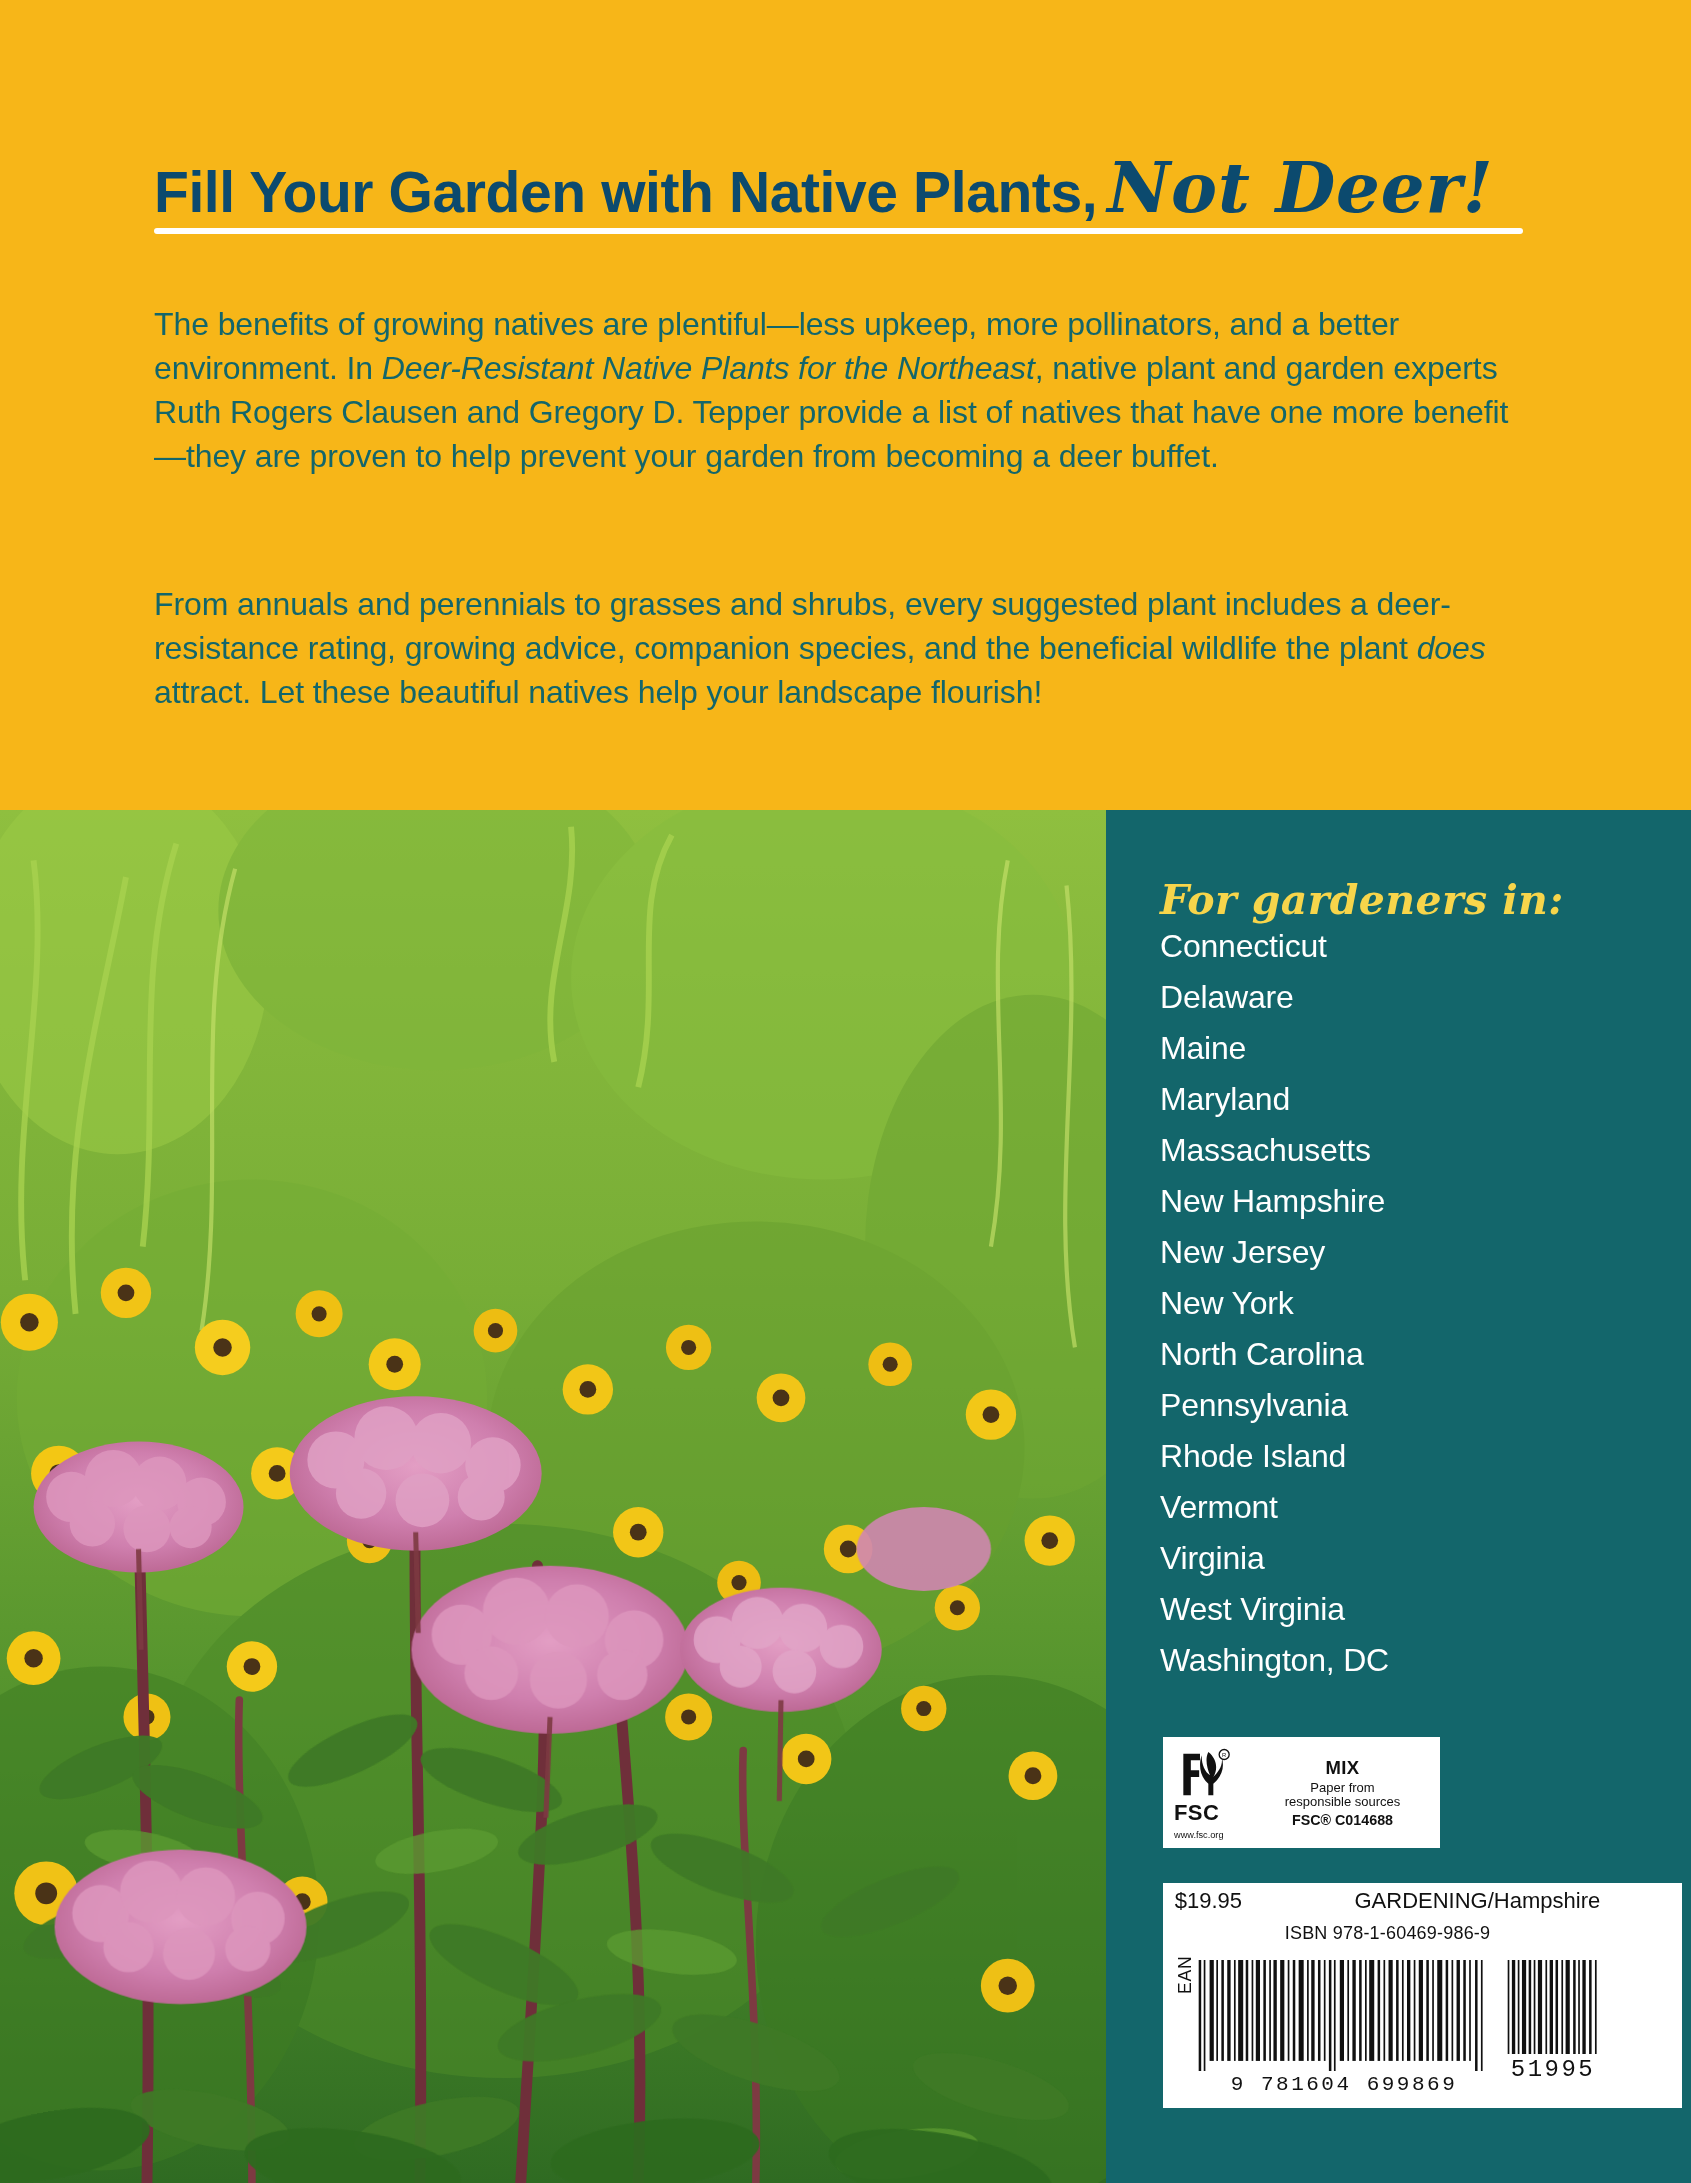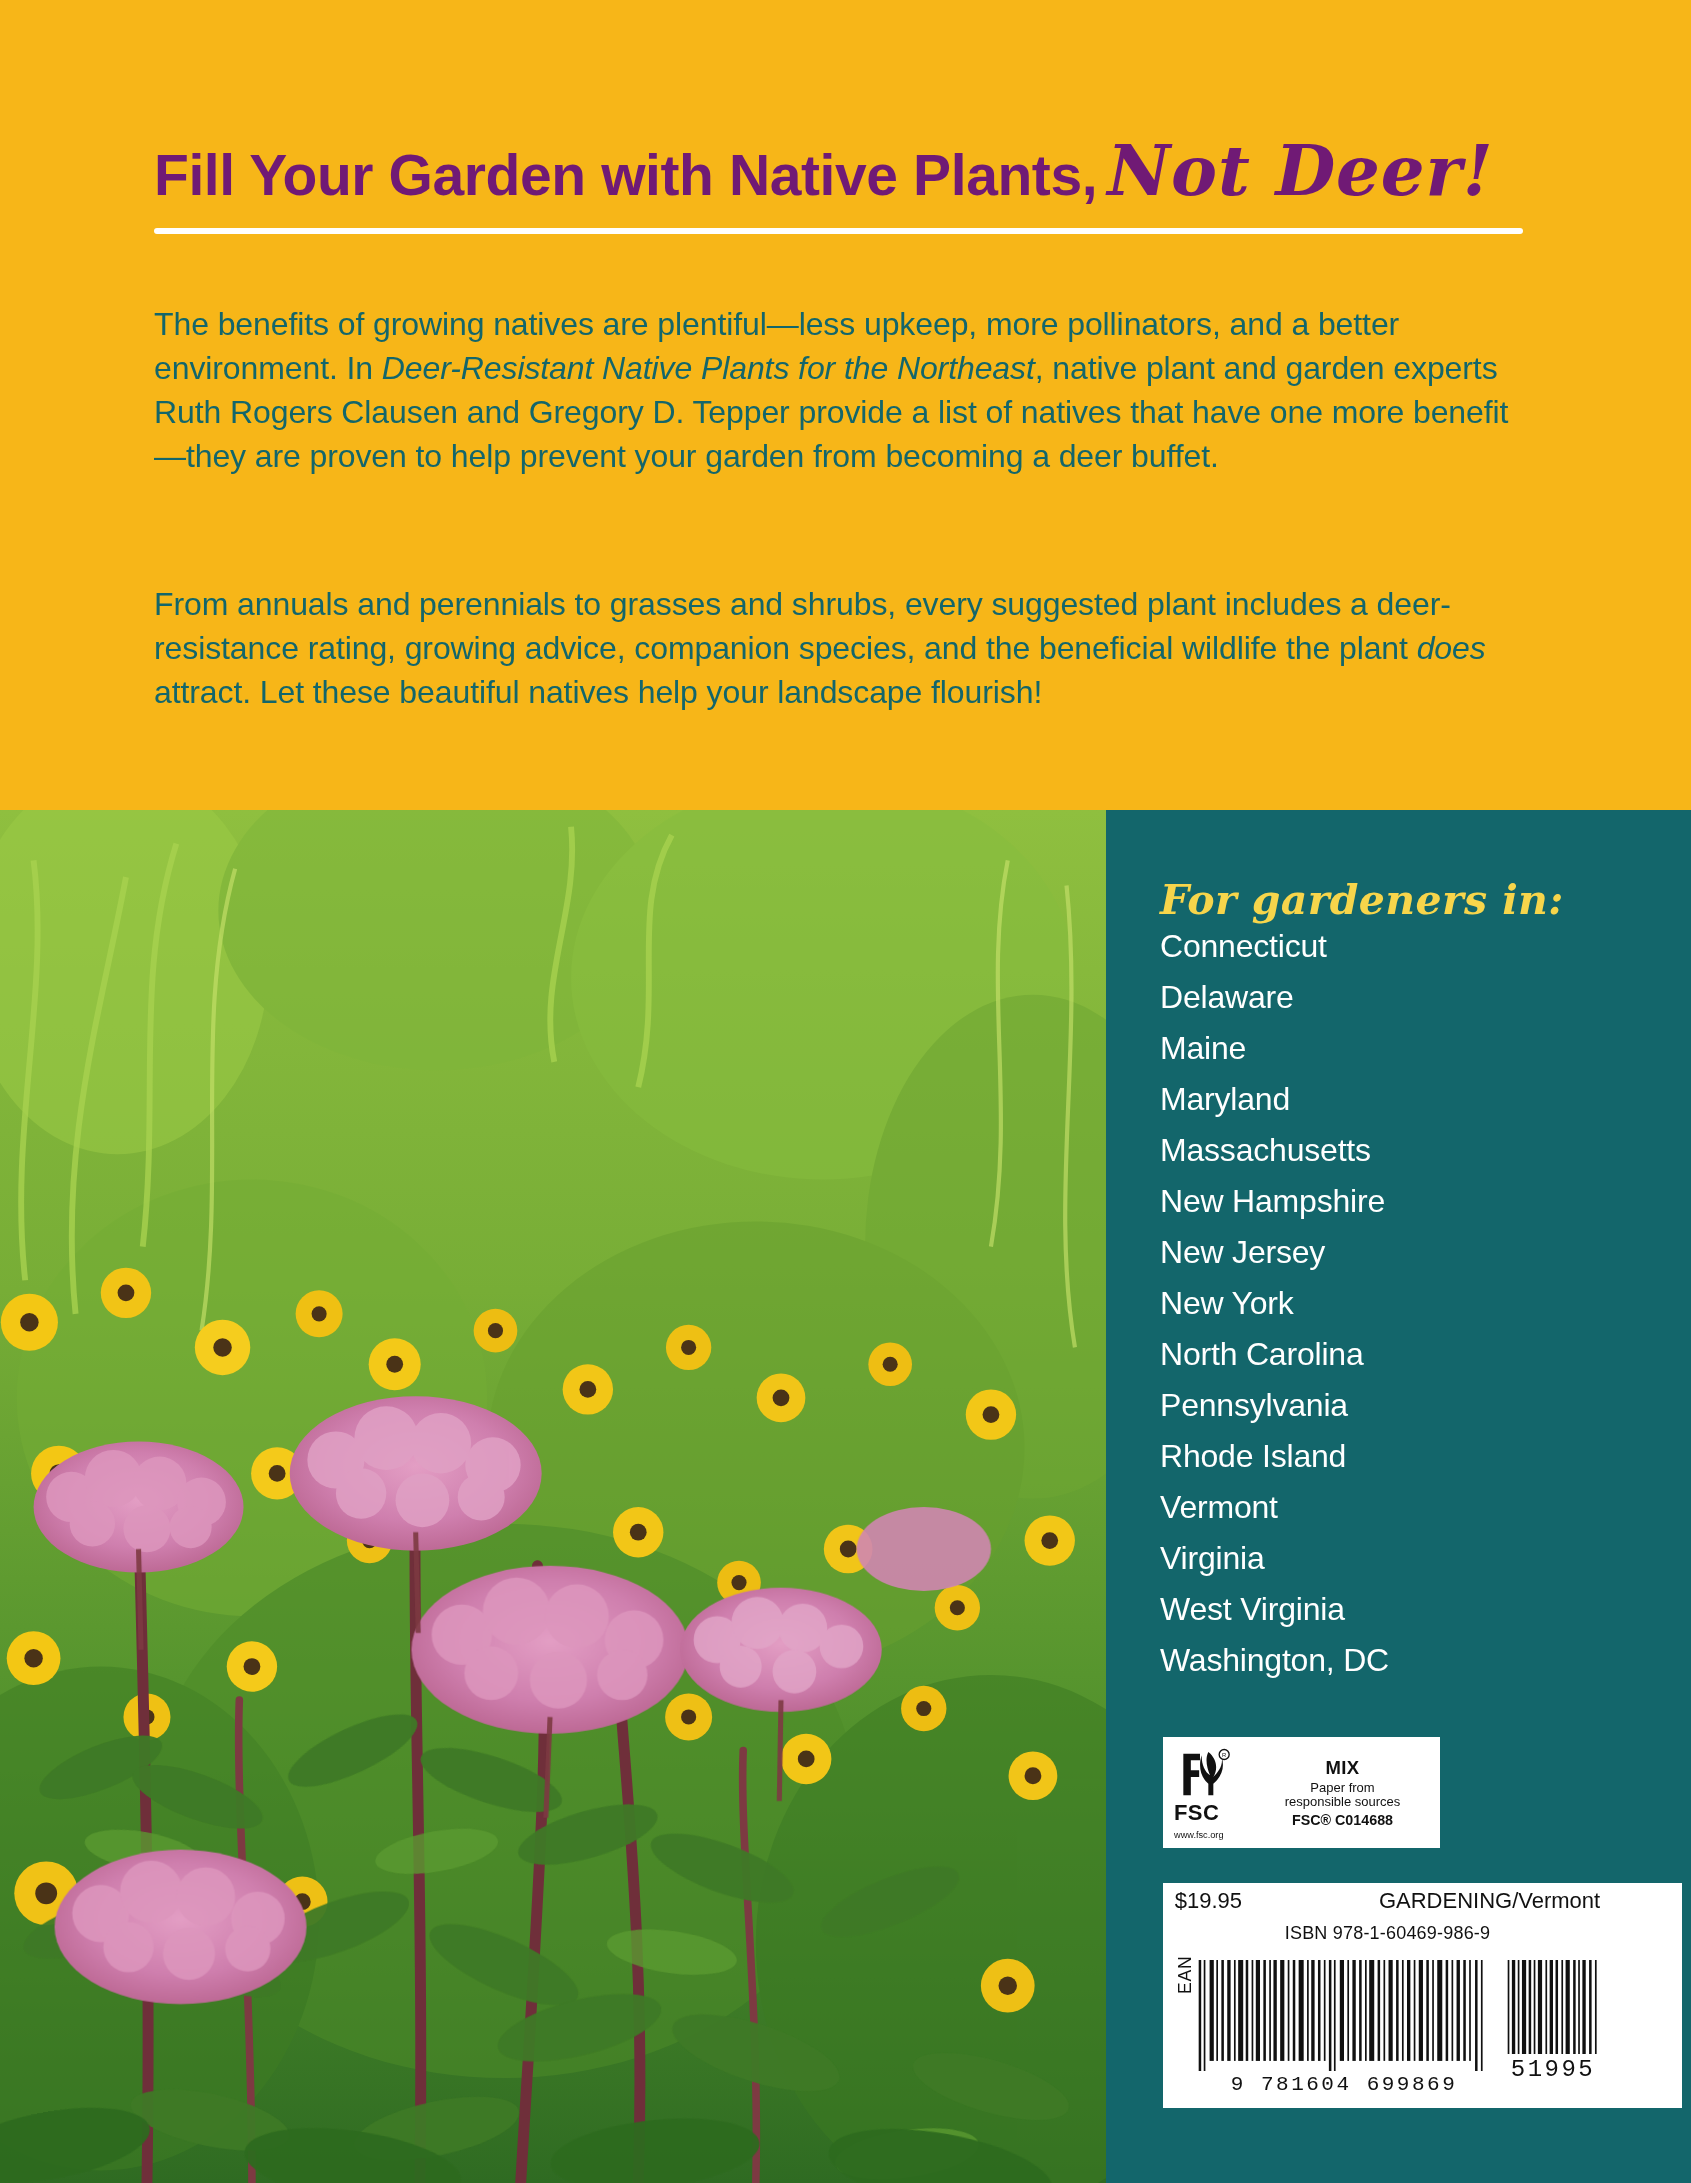--- a/index.html
+++ b/index.html
@@ -28,23 +28,23 @@
     left: 0;
     top: 0;
     width: 1691px;
     height: 810px;
     background: #f7b618;
   }
 
   .headline {
     position: absolute;
     left: 154px;
-    top: 130px;
+    top: 147px;
     width: 1394px;
-    color: #701a75;
+    color: #0c4a6e;
     font-size: 57px;
     font-weight: bold;
     letter-spacing: -0.4px;
     white-space: nowrap;
   }
   .headline .script {
     font-family: "DejaVu Serif", serif;
     font-style: italic;
     font-size: 69px;
     font-weight: bold;
@@ -609,21 +609,21 @@
       <div class="mix">MIX</div>
       <div class="line">Paper from</div>
       <div class="line">responsible sources</div>
       <div class="code">FSC® C014688</div>
     </div>
   </div>
 
   <div class="isbn-box">
     <div class="isbn-top">
       <span>$19.95</span>
-      <span>GARDENING/Vermont</span>
+      <span>GARDENING/Hampshire</span>
     </div>
     <div class="isbn-line">ISBN 978-1-60469-986-9</div>
     <div class="ean-label">EAN</div>
 
     <svg class="barcode-main" viewBox="0 0 350 132" preserveAspectRatio="none" aria-hidden="true">
       <rect x="0" y="0" width="350" height="132" fill="#ffffff"></rect>
       <g fill="#111">
         <rect x="2" y="0" width="3" height="132"></rect>
           <rect x="8" y="0" width="2" height="132"></rect>
         <rect x="15" y="0" width="5" height="120"></rect>

